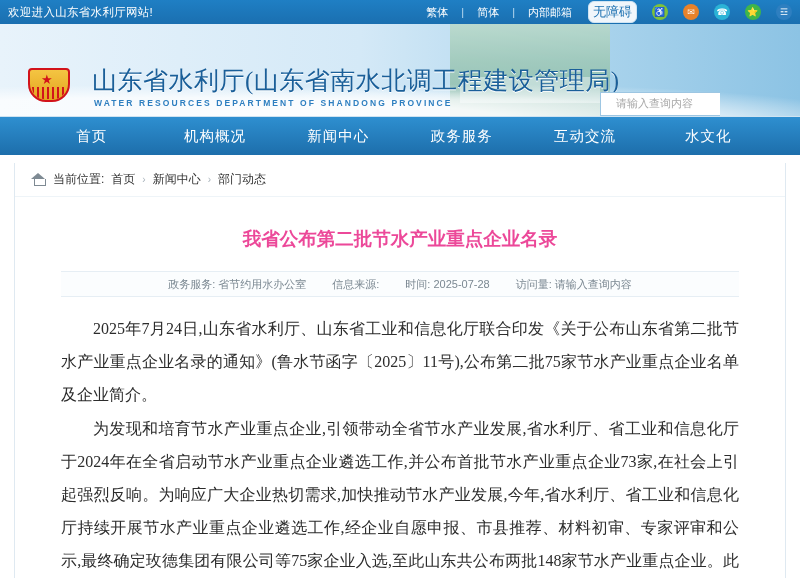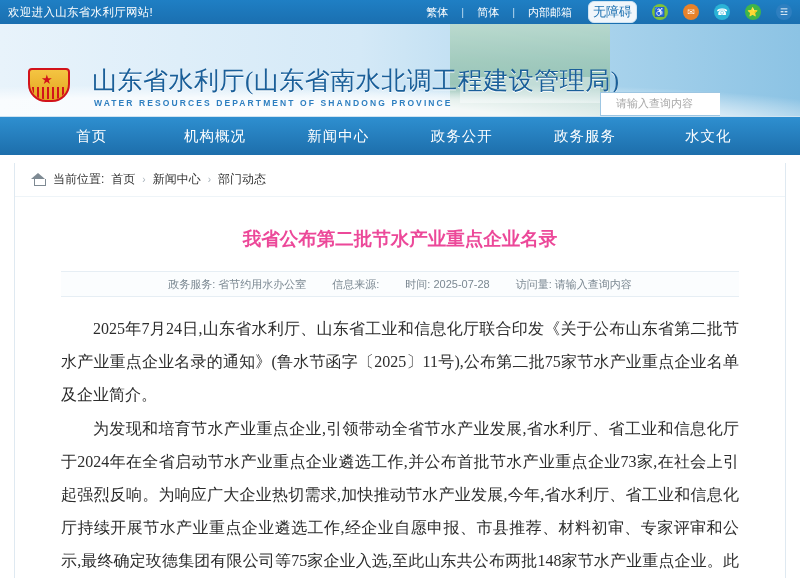--- a/index.html
+++ b/index.html
@@ -324,22 +324,22 @@
       <span class="search-glass"></span>
       <span>检索</span>
     </button>
   </div>
 </div>
 
 <div class="nav">
   <a class="nav-item" href="#">首页</a>
   <a class="nav-item" href="#">机构概况</a>
   <a class="nav-item" href="#">新闻中心</a>
-  <a class="nav-item" href="#">政务公开</a>
   <a class="nav-item" href="#">政务服务</a>
+  <a class="nav-item" href="#">互动交流</a>
   <a class="nav-item" href="#">水文化</a>
 </div>
 
 <div class="shell">
   <div class="page">
 
     <div class="crumb">
       <span class="home-icon"></span>
       <span class="crumb-label">当前位置:</span>
       <a class="crumb-link" href="#">首页</a>

